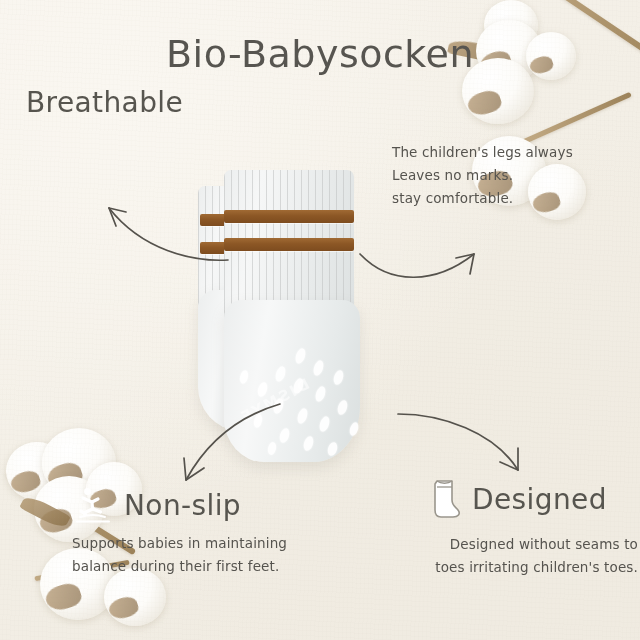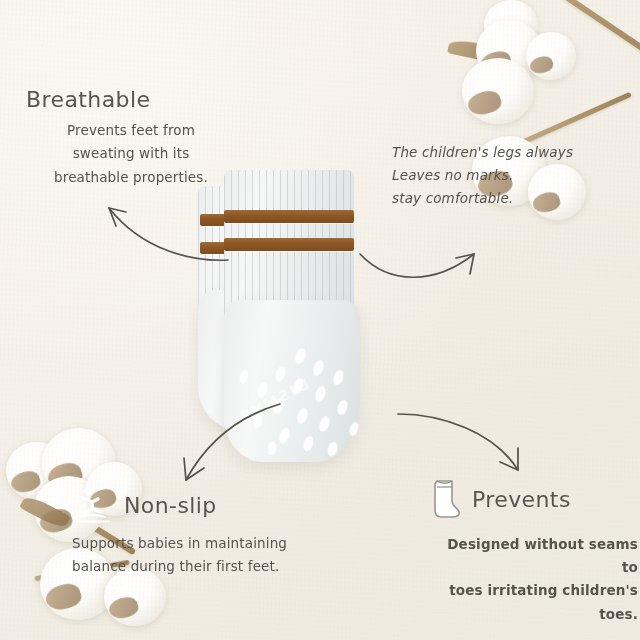--- a/index.html
+++ b/index.html
@@ -88,43 +88,43 @@
   }
 
   
   #title{
     position:absolute;left:0;right:0;top:32px;text-align:center;
     font-size:38px;color:#575550;letter-spacing:.5px;
     font-family:"DejaVu Sans", sans-serif;
   }
   .feature{position:absolute;}
   .f-head{
-    font-size:22px;color:#57554f;letter-spacing:.4px;line-height:1.1;
+    font-size:28px;color:#57554f;letter-spacing:.4px;line-height:1.1;
     white-space:nowrap;
   }
   .f-body{
     font-size:13.5px;color:#55534e;line-height:1.72;
     letter-spacing:.15px;
   }
 
   
   #f-breathable{left:26px;top:88px;width:210px;text-align:center;}
   #f-breathable .f-head{text-align:left;}
   #f-breathable .f-body{margin-top:7px;}
 
   #f-flexible{left:392px;top:134px;width:244px;text-align:left;}
-  #f-flexible .f-body{margin-top:7px;font-style:italic;}
+  #f-flexible .f-body{margin-top:7px;}
 
   #f-nonslip{left:72px;top:483px;width:252px;}
   #f-nonslip .head-row{display:flex;align-items:center;gap:10px;}
   #f-nonslip .f-body{margin-top:3px;text-align:left;}
 
   #f-seamless{left:428px;top:476px;width:212px;}
   #f-seamless .head-row{display:flex;align-items:center;gap:8px;}
-  #f-seamless .f-body{margin-top:9px;text-align:right;width:210px;font-weight:bold;}
+  #f-seamless .f-body{margin-top:9px;text-align:right;width:210px;}
 
   .icon-box{flex:0 0 auto;}
 
   
   .arrow{position:absolute;pointer-events:none;}
 </style>
 </head>
 <body>
 
 <div id="poster">
@@ -189,20 +189,21 @@
         <div class="dot" style="left:80px;top:266px;width:9px;height:15px;transform:rotate(18deg);"></div>
         <div class="dot" style="left:104px;top:272px;width:9px;height:14px;transform:rotate(18deg);"></div>
         <div class="dot" style="left:126px;top:252px;width:8px;height:14px;transform:rotate(18deg);"></div>
         <div class="dot" style="left:44px;top:272px;width:8px;height:13px;transform:rotate(14deg);"></div>
       </div>
 
       <div class="sole-mark" style="left:12px;top:222px;">DISMYE</div>
     </div>
   </div>
 
+  <div id="title">Bio-Babysocken</div>
 
   <svg class="arrow" style="left:82px;top:186px;" width="150" height="80" viewBox="0 0 150 80">
     <path d="M146 74 C 110 76, 60 64, 27 22" fill="none" stroke="#55524c" stroke-width="1.7" stroke-linecap="round"></path>
     <path d="M27 22 L 34 40 M27 22 L 44 26" fill="none" stroke="#55524c" stroke-width="1.7" stroke-linecap="round"></path>
   </svg>
 
   <svg class="arrow" style="left:356px;top:232px;" width="140" height="70" viewBox="0 0 140 70">
     <path d="M4 22 C 34 54, 80 52, 118 22" fill="none" stroke="#55524c" stroke-width="1.7" stroke-linecap="round"></path>
     <path d="M118 22 L 100 26 M118 22 L 114 42" fill="none" stroke="#55524c" stroke-width="1.7" stroke-linecap="round"></path>
   </svg>
@@ -212,25 +213,20 @@
     <path d="M38 82 L 36 60 M38 82 L 56 70" fill="none" stroke="#55524c" stroke-width="1.7" stroke-linecap="round"></path>
   </svg>
 
   <svg class="arrow" style="left:390px;top:408px;" width="150" height="90" viewBox="0 0 150 90">
     <path d="M8 6 C 52 6, 104 24, 128 62" fill="none" stroke="#55524c" stroke-width="1.7" stroke-linecap="round"></path>
     <path d="M128 62 L 110 54 M128 62 L 128 40" fill="none" stroke="#55524c" stroke-width="1.7" stroke-linecap="round"></path>
   </svg>
 
   <div class="feature" id="f-breathable">
     <div class="f-head">Breathable</div>
-    <div class="f-body">
-      <div>Prevents feet from</div>
-      <div>sweating with its</div>
-      <div>breathable properties.</div>
-    </div>
   </div>
 
   <div class="feature" id="f-flexible">
     <div class="f-body">
       <div>The children's legs always</div>
       <div>Leaves no marks.</div>
       <div>stay comfortable.</div>
     </div>
   </div>
 
@@ -260,21 +256,21 @@
   <div class="feature" id="f-seamless">
     <div class="head-row">
       <span class="icon-box">
         <svg width="36" height="44" viewBox="0 0 36 44">
           <path d="M9 5 L 24 5 L 24 24 C 24 30, 28 31, 30 34 C 33 38, 30 41, 25 41
                    L 13 41 C 9 41, 7 38, 7 34 L 7 8 Z" fill="#ffffff" stroke="#9a968d" stroke-width="1.6" stroke-linejoin="round"></path>
           <path d="M9 11 L 24 11" stroke="#9a968d" stroke-width="1.3"></path>
           <path d="M9 5 C 13 8, 20 8, 24 5" fill="none" stroke="#9a968d" stroke-width="1.3"></path>
         </svg>
       </span>
-      <span class="f-head">Prevents</span>
+      <span class="f-head">Designed</span>
     </div>
     <div class="f-body">
       <div>Designed without seams to</div>
       <div>toes irritating children's toes.</div>
     </div>
   </div>
 
 </div>
 
 </body></html>

